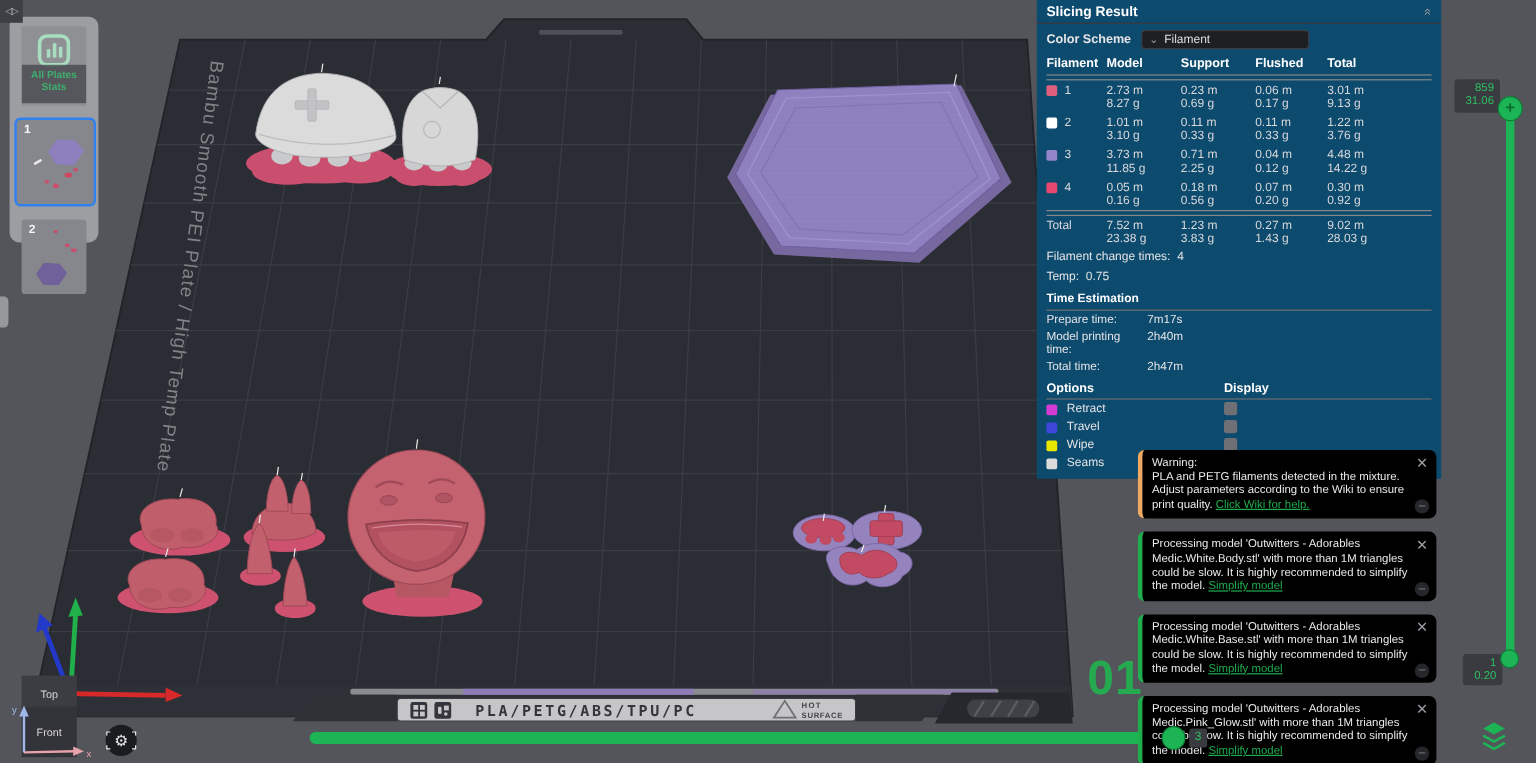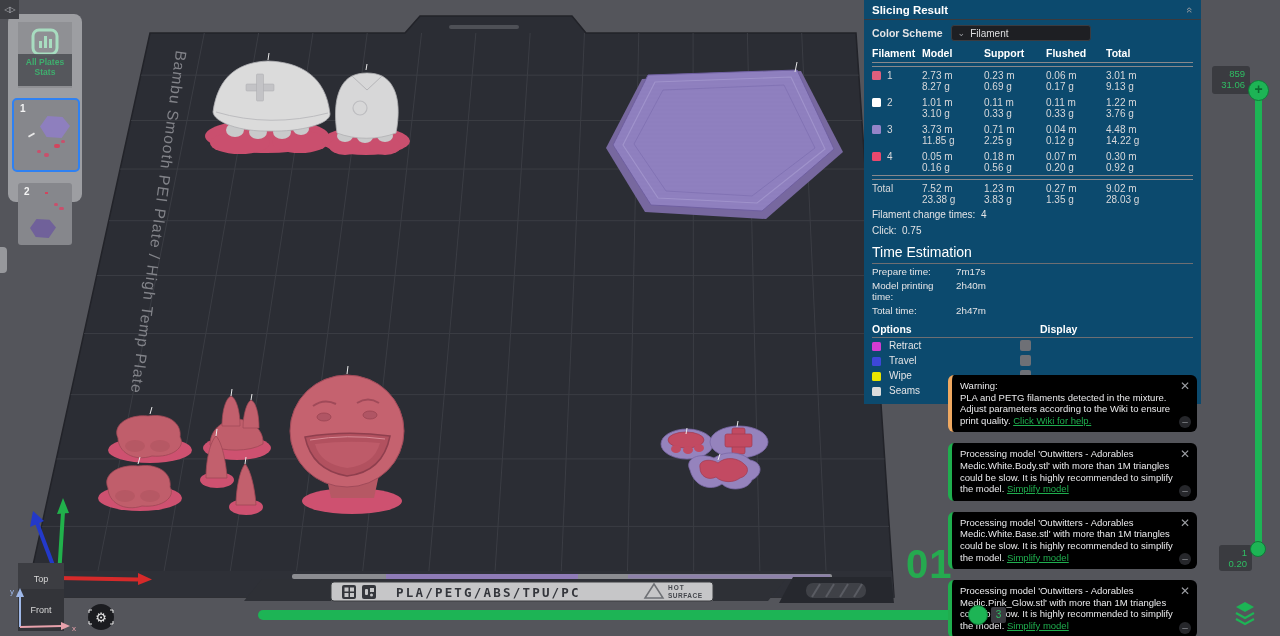--- a/index.html
+++ b/index.html
@@ -36,21 +36,21 @@
   .dropdown .dchev{color:#9A9CA1;font-size:9px;line-height:8px;}
   .ftable{padding:0 8px;}
   .frow{display:grid;grid-template-columns:50px 62px 62px 60px 1fr;}
   .fhead{font-weight:bold;font-size:10.5px;color:#FFF;padding:2px 0 3px 0;}
   .hr2{height:3px;border-top:1px solid #88888C;border-bottom:1px solid #88888C;margin:0 8px;}
   .hr1{border-top:1px solid #6E6E72;margin:0 8px;}
   .fcell{padding:2.5px 0;line-height:11px;color:#D9D9DB;}
   .fid{display:flex;align-items:flex-start;gap:6px;padding-top:3px;}
   .swatch{width:9px;height:9px;border-radius:1.5px;display:inline-block;margin-top:1px;}
   .info-line{padding:2px 8px;line-height:12px;}
-  .sec-title{font-weight:normal;font-size:14px;color:#FFF;padding:5px 8px 3px 8px;}
+  .sec-title{font-weight:bold;font-size:10px;color:#FFF;padding:5px 8px 3px 8px;}
   .trow{display:grid;grid-template-columns:84px 1fr;padding:1.5px 8px;font-size:9.8px;line-height:11px;}
   .orow{display:grid;grid-template-columns:148px 1fr;padding:2px 8px;align-items:center;}
   .orow .lab{display:flex;align-items:center;gap:8px;}
   .ohead{font-weight:bold;font-size:10.5px;color:#FFF;}
   .cbox{width:11px;height:11px;background:#6E7076;border-radius:2px;display:flex;align-items:center;
     justify-content:center;color:#2EBD5F;font-size:10px;font-weight:bold;line-height:10px;cursor:pointer;}
   
   .notes{position:absolute;left:948px;top:375px;width:249px;display:flex;flex-direction:column;gap:11px;z-index:6;}
   .note{position:relative;background:#000000;border-left:4px solid #1FAE4E;border-radius:6px;
     padding:5px 24px 6px 8px;font-size:9.5px;line-height:11.6px;color:#EAEAEC;box-sizing:border-box;min-height:46px;}
@@ -483,49 +483,49 @@
         <div class="fcell">
             <div>7.52 m</div>
             <div>23.38 g</div>
           </div>
         <div class="fcell">
             <div>1.23 m</div>
             <div>3.83 g</div>
           </div>
         <div class="fcell">
             <div>0.27 m</div>
-            <div>1.35 g</div>
+            <div>1.43 g</div>
           </div>
         <div class="fcell">
             <div>9.02 m</div>
             <div>28.03 g</div>
           </div>
       </div>
     </div>
     <div class="info-line">
       <span>Filament change times:</span>&nbsp;&nbsp;<span>4</span>
     </div>
     <div class="info-line">
-      <span>Click:</span>&nbsp;&nbsp;<span>0.75</span>
+      <span>Temp:</span>&nbsp;&nbsp;<span>0.75</span>
     </div>
     <div class="sec-title">Time Estimation</div>
     <div class="hr1"></div>
     <div class="trow">
       <span>Prepare time:</span>
         <span>7m17s</span>
     </div>
     <div class="trow">
       <span>Model printing time:</span>
         <span>2h40m</span>
     </div>
     <div class="trow">
       <span>Total time:</span>
         <span>2h47m</span>
     </div>
-    <div class="orow" style="margin-top:4px;gap:20px;">
+    <div class="orow" style="margin-top:4px;">
       <span class="ohead">Options</span>
       <span class="ohead">Display</span>
     </div>
     <div class="hr1"></div>
     <div class="orow">
       <span class="lab">
           <span class="swatch" style="background-color: rgb(210, 60, 210);"></span>
           <span>Retract</span>
         </span>
       <span class="cbox"></span>

